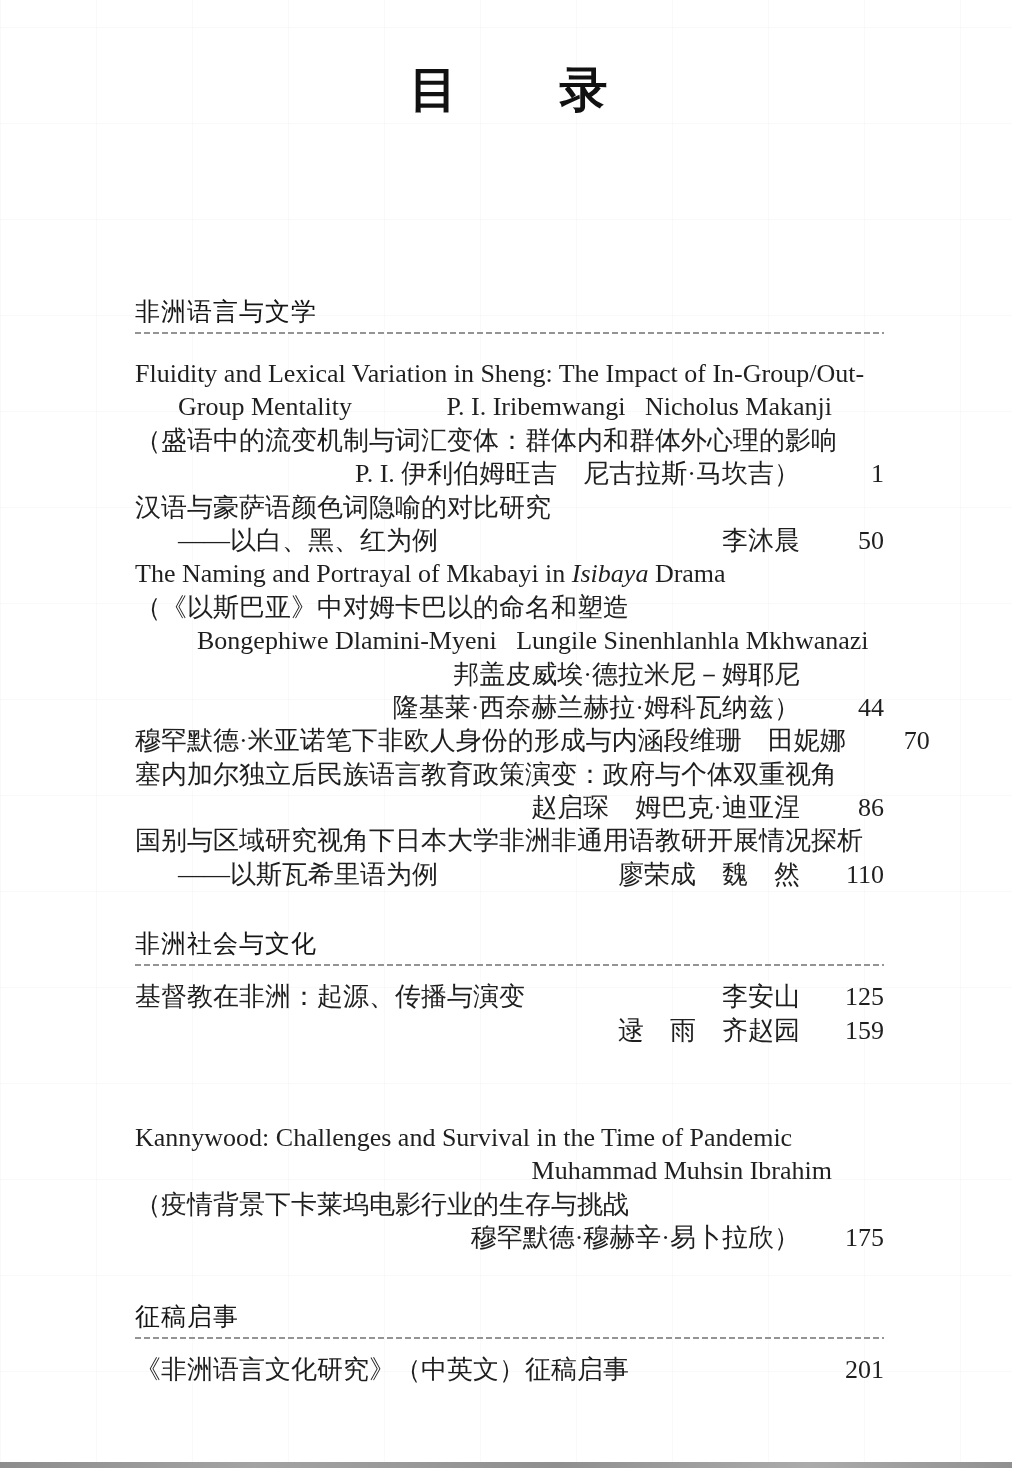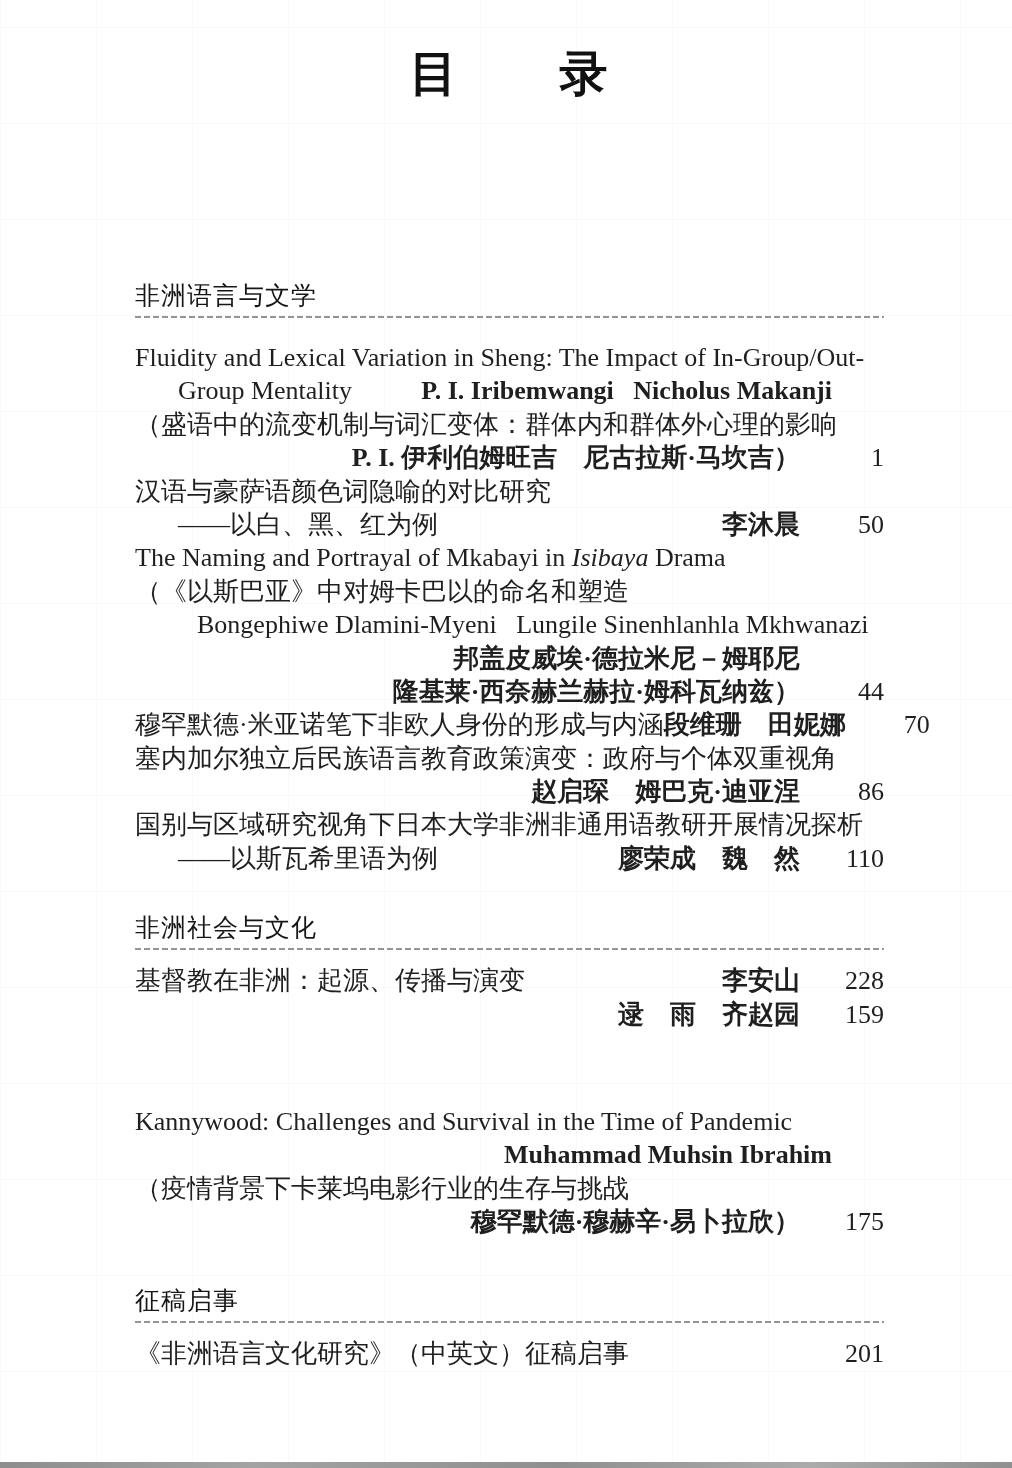--- a/index.html
+++ b/index.html
@@ -5,21 +5,21 @@
   html,body{margin:0;padding:0;}
   body{
     width:1012px;height:1468px;position:relative;overflow:hidden;
     background-color:#ffffff;
     background-image:
       repeating-linear-gradient(0deg, rgba(120,120,130,0.045) 0 1px, transparent 1px 96px),
       repeating-linear-gradient(90deg, rgba(120,120,130,0.04) 0 1px, transparent 1px 96px);
     font-family:"Liberation Serif","DejaVu Serif",serif;
     color:#1f1f1f;
   }
-  .content{margin-left:135px;margin-right:128px;position:relative;}
+  .content{margin-left:135px;margin-right:128px;position:relative;margin-top:16px;}
   .doc-title{
     padding-top:42px;text-align:center;
     font-family:"Liberation Sans","DejaVu Sans",sans-serif;
     font-weight:bold;font-size:48px;line-height:64px;letter-spacing:2px;
     color:#111;
   }
   .section1{margin-top:172px;}
   .section2{margin-top:35px;}
   .section3{margin-top:44px;}
   .section-heading{
@@ -31,21 +31,21 @@
     height:2px;width:100%;
     background-image:repeating-linear-gradient(90deg,#949494 0 6px,rgba(148,148,148,0) 6px 9px);
   }
   .section-body{margin-top:23px;}
   .section-body.tight{margin-top:14px;}
   .line{display:flex;align-items:baseline;height:33.4px;line-height:33.4px;font-size:26px;}
   .gap-before{margin-top:74px;text-align:right;}
   .t{white-space:pre;}
   .ind1{padding-left:43px;}
   .ind2{padding-left:62px;}
-  .authors{margin-left:auto;white-space:pre;text-align:right;font-weight:bold;}
+  .authors{margin-left:auto;white-space:pre;text-align:right;}
   .page{flex:0 0 auto;width:84px;text-align:right;white-space:pre;}
   .page.narrow{width:52px;}
   .it{font-style:italic;}
   .bottom-edge{
     position:absolute;left:0;bottom:0;width:1012px;height:6px;
     background:linear-gradient(90deg,#8d8d8d,#a3a3a3 25%,#8f8f8f 55%,#ababab 80%,#909090);
   }
 </style>
 </head>
 <body>
@@ -124,21 +124,21 @@
   </div>
 
   <div class="section2">
     <div class="section-heading">非洲社会与文化</div>
     <div class="section-divider"></div>
     <div class="section-body tight">
 
       <div class="line">
         <span class="t">基督教在非洲：起源、传播与演变</span>
         <span class="authors">李安山</span>
-        <span class="page">228</span>
+        <span class="page">125</span>
       </div>
       <div class="line">
         <span class="authors">逯　雨　齐赵园</span>
         <span class="page">159</span>
       </div>
 
       <div class="line gap-before">
         <span class="t">Kannywood: Challenges and Survival in the Time of Pandemic</span>
       </div>
       <div class="line">

